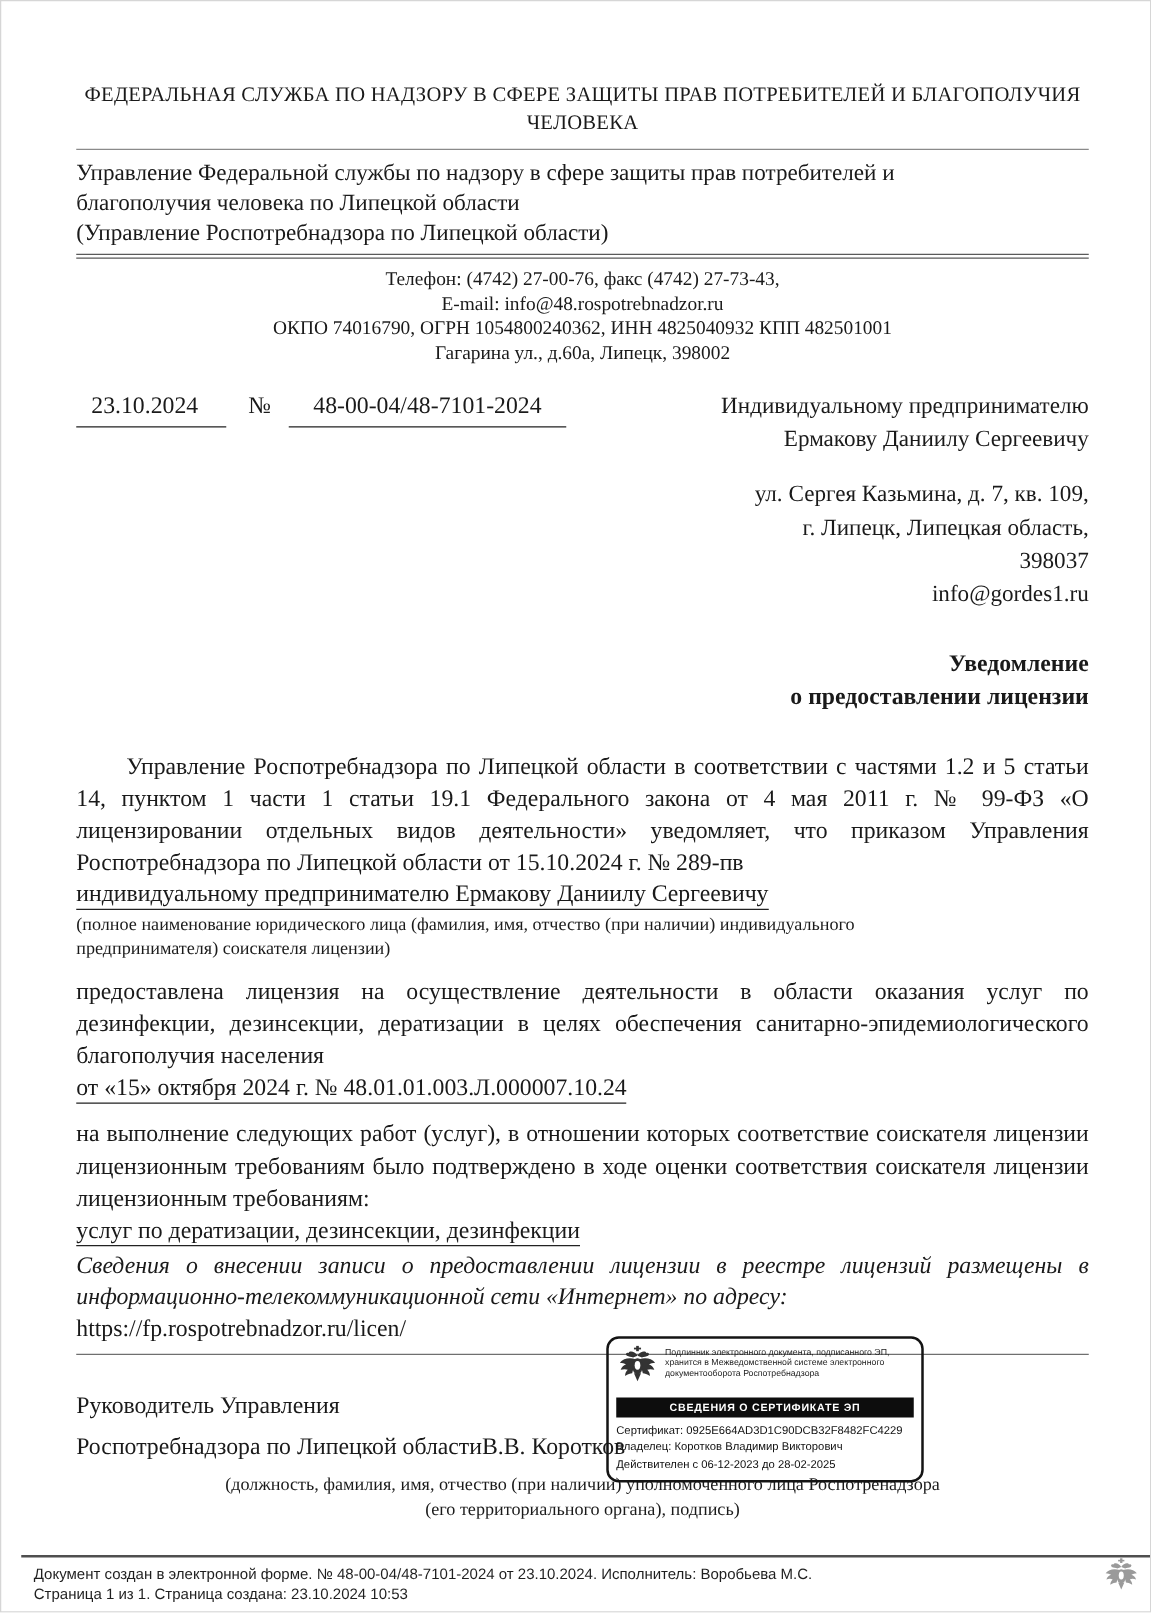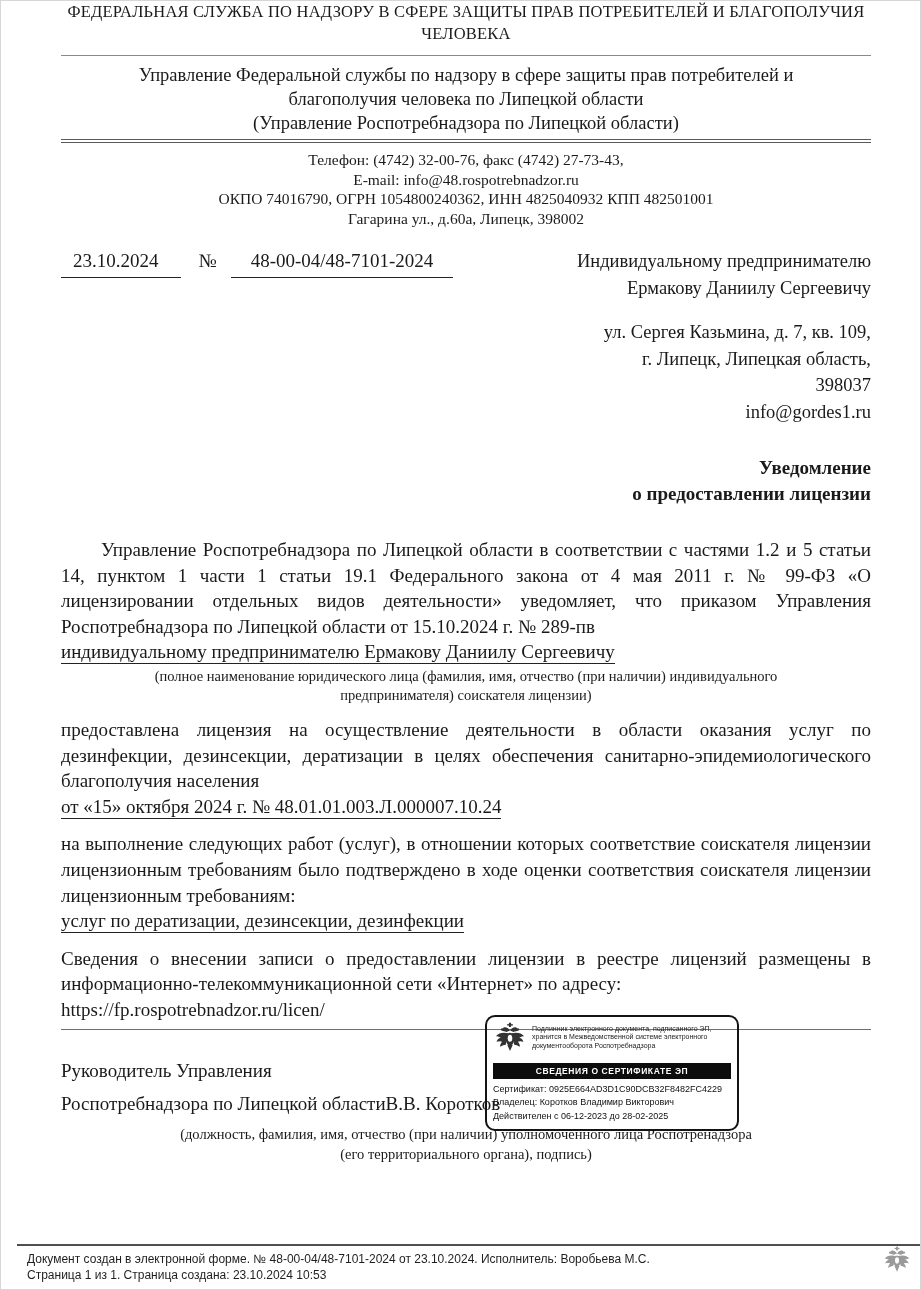--- a/index.html
+++ b/index.html
@@ -8,44 +8,44 @@
     width:919px; height:1288px;
     margin:0 auto;
     background:#ffffff;
     border:1px solid #d6d6d6;
     font-family:"Liberation Serif","DejaVu Serif",serif;
     color:#1a1a1a;
     overflow:hidden;
   }
   .content { margin:0 50px 0 60px; width:810px; }
 
-  .org-header { text-align:center; font-size:16.5px; line-height:22px; letter-spacing:0.2px; }
+  .org-header { padding-top:64px; text-align:center; font-size:16.5px; line-height:22px; letter-spacing:0.2px; }
   .rule-thin { margin-top:10px; border-top:1px solid #8a8a8a; }
-  .dept { margin-top:7px; text-align:center; font-size:18.5px; line-height:24px; }
+  .dept { margin-top:7px; text-align:left; font-size:18.5px; line-height:24px; }
   .rule-double { margin-top:4px; height:2px; border-top:1.5px solid #5a5a5a; border-bottom:1.5px solid #5a5a5a; }
   .contacts { margin-top:7px; text-align:center; font-size:15.5px; line-height:19.5px; }
 
   .ref-row { margin-top:20px; display:flex; justify-content:space-between; font-size:19px; }
   .ref-left { white-space:nowrap; padding-top:2px; }
   .ref-date { display:inline-block; border-bottom:1.5px solid #222; padding:0 22px 5px 12px;text-align:right; }
   .ref-no { display:inline-block; margin:0 14px 0 18px; }
   .ref-num { display:inline-block; border-bottom:1.5px solid #222; padding:0 20px 5px 20px; }
   .addressee { text-align:right; font-size:18.5px; line-height:26.5px; }
 
   .address-block { margin-top:18px; text-align:right; font-size:18.5px; line-height:26.5px; }
 
   .doc-title { margin-top:30px; text-align:right; font-weight:bold; font-size:19px; line-height:26px; }
 
   .para { font-size:19px; line-height:25.6px; text-align:justify; }
   .p-first { margin-top:30px; text-indent:40px; }
   .u-text { border-bottom:1.5px solid #222; padding-bottom:1px; }
   .u-row { font-size:19px; line-height:25.6px; }
-  .small-caption { text-align:center; font-size:14.5px; line-height:19px; margin-top:2px; }
+  .small-caption { text-align:left; font-size:14.5px; line-height:19px; margin-top:2px; }
   .mt14 { margin-top:12px; }
-  .mt18 { margin-top:12px; }
+  .mt18 { margin-top:2px;font-style:italic; }
   .url-line { font-size:19px; line-height:25.6px; }
 
   .sig-section { position:relative; margin-top:6px; }
   .sig-rule { border-top:1px solid #6f6f6f; }
   .sig-row { display:flex; align-items:flex-end; margin-top:24px; font-size:19px; line-height:33px; }
   .sig-name { padding-bottom:0; white-space:nowrap; }
   .sig-caption { margin-top:4px; text-align:center; font-size:14.5px; line-height:20px; }
 
   .stamp {
     position:absolute; top:-14px; left:424px; width:238px;
@@ -81,21 +81,21 @@
 
     <div class="dept">
       <div>Управление Федеральной службы по надзору в сфере защиты прав потребителей и</div>
       <div>благополучия человека по Липецкой области</div>
       <div>(Управление Роспотребнадзора по Липецкой области)</div>
     </div>
 
     <div class="rule-double"></div>
 
     <div class="contacts">
-      <div>Телефон: (4742) 32-00-76, факс (4742) 27-73-43,</div>
+      <div>Телефон: (4742) 27-00-76, факс (4742) 27-73-43,</div>
       <div>E-mail: info@48.rospotrebnadzor.ru</div>
       <div>ОКПО 74016790,  ОГРН 1054800240362, ИНН 4825040932 КПП 482501001</div>
       <div>Гагарина ул., д.60а, Липецк, 398002</div>
     </div>
 
     <div class="ref-row">
       <div class="ref-left">
         <span class="ref-date">23.10.2024</span><span class="ref-no">№</span><span class="ref-num">48-00-04/48-7101-2024</span>
       </div>
       <div class="addressee">

